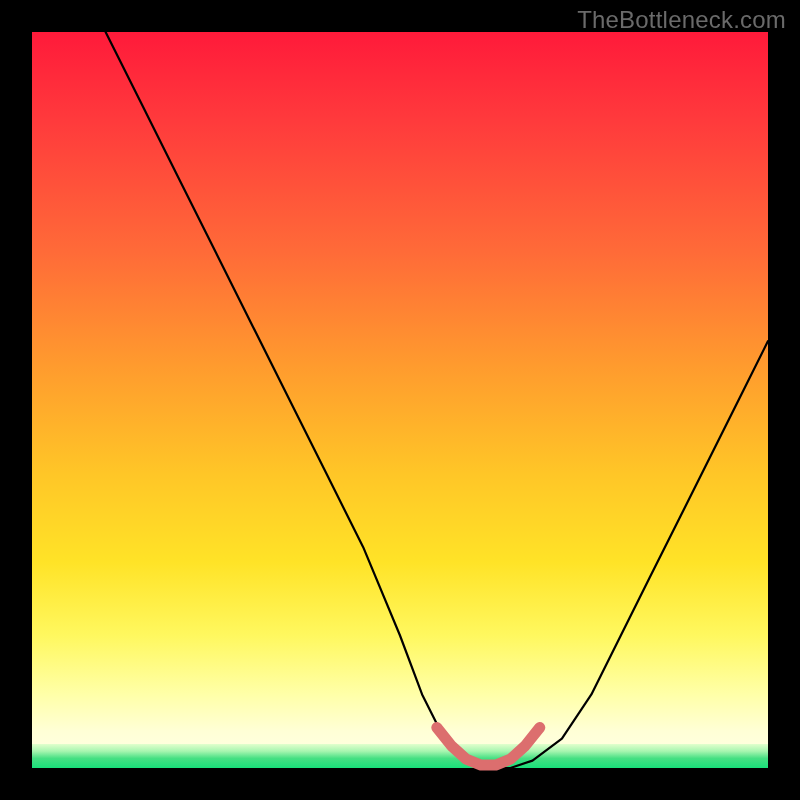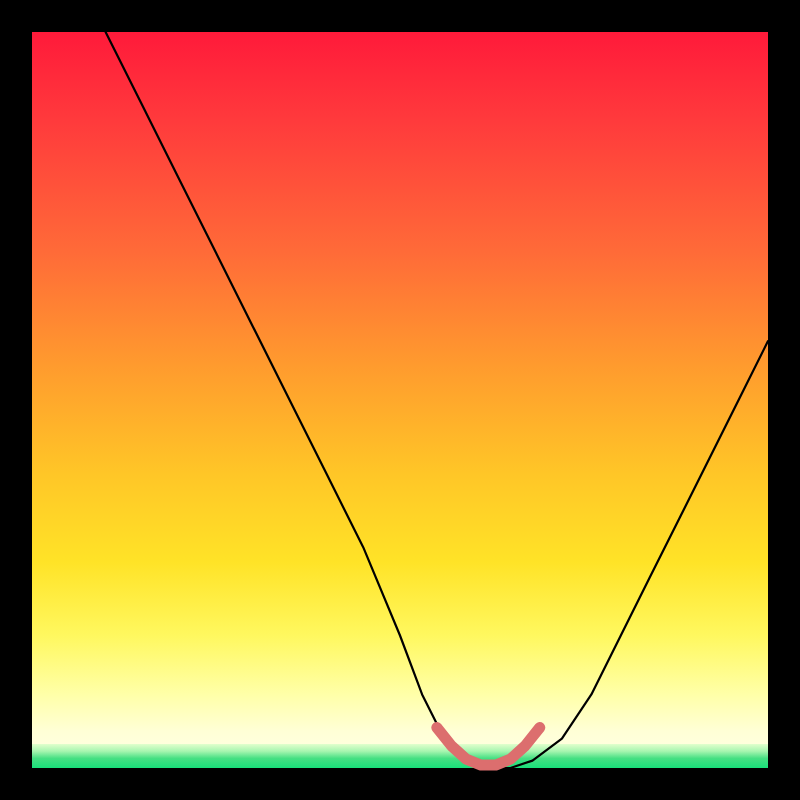--- a/index.html
+++ b/index.html
@@ -69,20 +69,21 @@
     width: 100%;
     height: 100%;
     overflow: visible;
   }
 </style>
 </head>
 <body>
 
 <div class="frame">
 
+  <div class="watermark">TheBottleneck.com</div>
 
   <div class="plot-area">
 
     <div class="green-band"></div>
 
     <svg class="curve" viewBox="0 0 736 736" preserveAspectRatio="none">
 
       <path d="M 73.6 0
                L 110.4 73.6
                L 147.2 147.2

